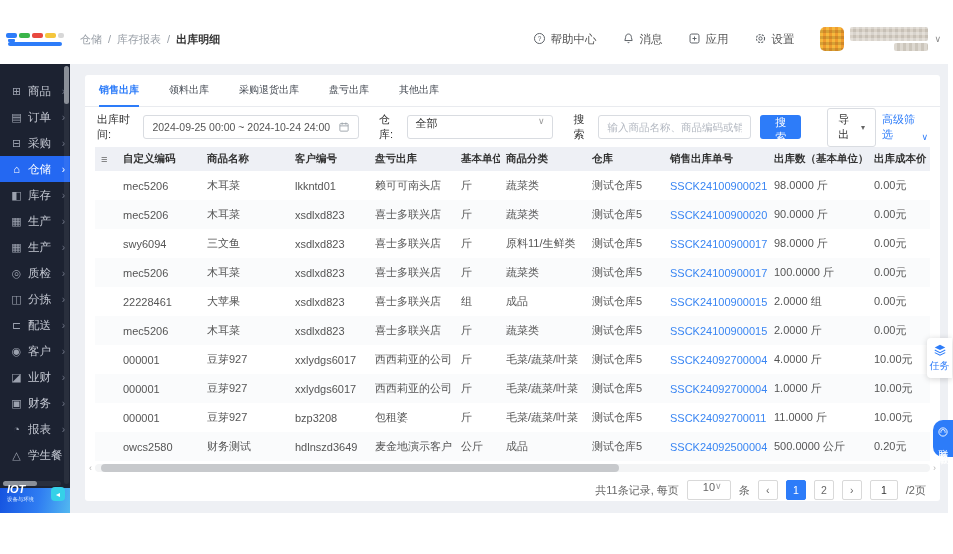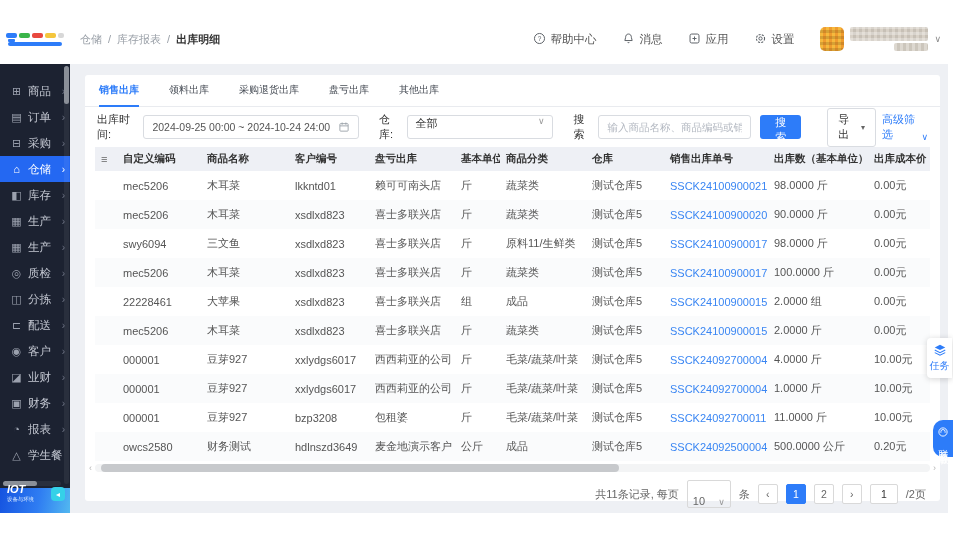--- a/index.html
+++ b/index.html
@@ -94,22 +94,22 @@
   .order-link { color:#3a86f3; text-decoration:none; cursor:pointer; }
   .corner-ic { color:#666; font-size:11px; cursor:pointer; }
 
   .hscroll-row { display:flex; align-items:center; gap:3px; margin:2px 4px 0 4px; height:9px;
     color:#b5b5b5; font-size:9px; }
   .hs-track { flex:1; height:8px; background:#f3f4f5; border-radius:4px; position:relative; }
   .hs-thumb { position:absolute; left:6px; top:0; width:62%; height:8px; background:#c7c9cc; border-radius:4px; cursor:pointer; }
 
   .pagination { display:flex; align-items:center; justify-content:flex-end; gap:8px;
     padding:8px 14px 0 0; font-size:11px; color:#666; }
-  .pg-select { width:44px; height:28px; border:1px solid #d9d9d9; border-radius:2px;
-    display:flex; align-items:flex-end; justify-content:space-between; padding:0 5px; cursor:pointer; }
+  .pg-select { width:44px; height:20px; border:1px solid #d9d9d9; border-radius:2px;
+    display:flex; align-items:flex-start; justify-content:space-between; padding:0 15px; cursor:pointer; }
   .pg-btn { min-width:20px; height:20px; border:1px solid #d9d9d9; border-radius:2px; background:#fff;
     display:flex; align-items:center; justify-content:center; color:#666; font-size:10.5px; cursor:pointer; }
   .pg-btn.active { background:#2d7cf9; border-color:#2d7cf9; color:#fff; }
   .pg-input { width:28px; height:20px; border:1px solid #d9d9d9; border-radius:2px; text-align:center;
     font-size:10.5px; color:#333; outline:none; }
 
   
   .float-task { position:absolute; top:338px; right:1px; width:25px; padding:5px 2px;
     background:#fff; border-radius:4px 0 0 4px; box-shadow:0 1px 6px rgba(0,0,0,.18);
     display:flex; flex-direction:column; align-items:center; gap:2px; color:#2d7cf9; font-size:10px; cursor:pointer; }

